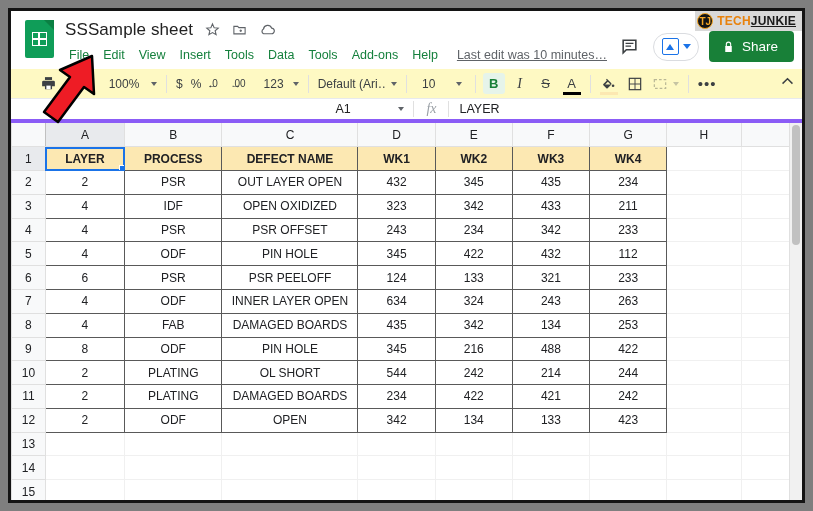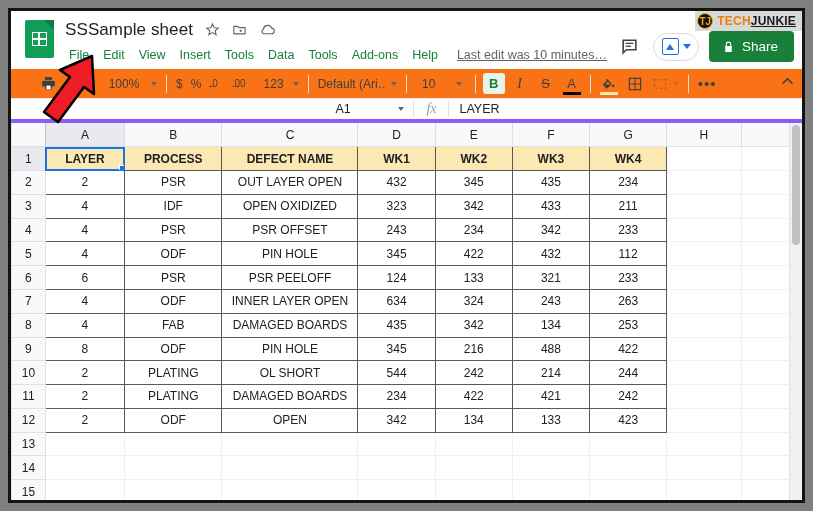--- a/index.html
+++ b/index.html
@@ -162,21 +162,21 @@
     display: flex; align-items: center; justify-content: center;
     margin-right: 4px;
     border: 1px solid #f5a623;
   }
   .wm-tech { color: #e8820c; font-weight: bold; font-size: 12px; letter-spacing: .2px;}
   .wm-junkie { color: #1a1a1a; font-weight: bold; font-size: 12px; letter-spacing: .2px; text-decoration: underline;}
 
   
   .toolbar {
     height: 30px;
-    background: #f97316;
+    background: #fef9c3;
     display: flex; align-items: center;
     padding: 0 0 0 24px;
     border-bottom: 1px solid #e8eaed;
     position: relative;
   }
   .tb { color: #3c4043; display: flex; align-items: center; justify-content: center; }
   .tb-icon { width: 26px; height: 24px; }
   .tb-text { font-size: 12px; color: #3c4043; padding: 0 4px; }
   .tb-sep { width: 1px; height: 18px; background: #e0e0e0; margin: 0 5px; }
   .caret-dn {

